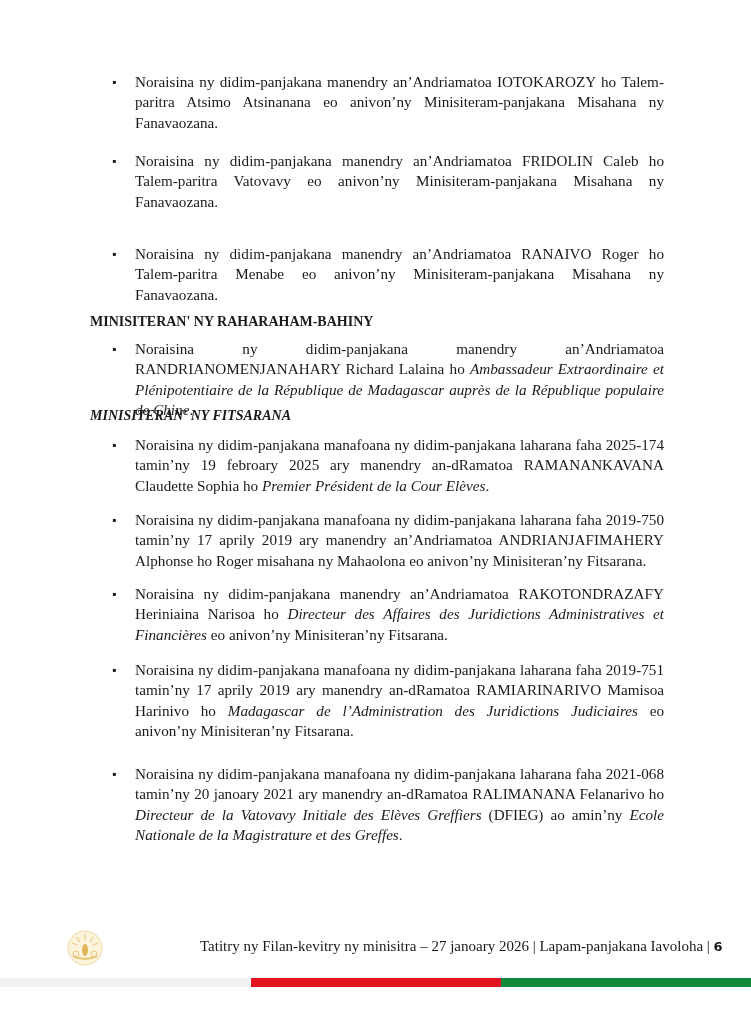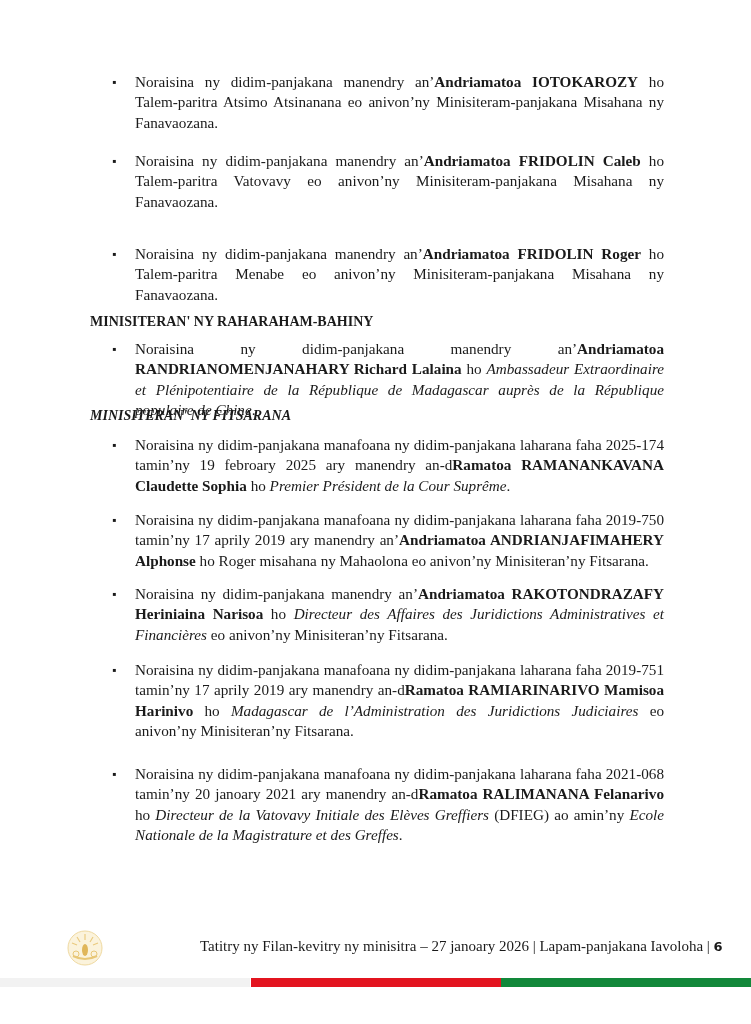--- a/index.html
+++ b/index.html
@@ -11,21 +11,21 @@
   }
   .page { position: absolute; left: 0; top: 0; width: 751px; height: 1024px; }
   .item {
     position: absolute; left: 135px; width: 529px;
     font-size: 15.2px; line-height: 20.4px;
     text-align: justify;
   }
   .item .bullet {
     position: absolute; left: -23px; top: 0; font-size: 12px; line-height: 20.4px;
   }
-  .item b { font-weight: bold; }
+  .item b { font-weight: normal; }
   .item i { font-style: italic; }
   .heading {
     position: absolute; left: 90px; font-weight: bold; font-size: 14px; line-height: 20px;
     letter-spacing: 0px;
   }
   .footer-text {
     position: absolute; left: 200px; top: 936px; width: 490px;
     font-size: 15px; line-height: 20px; white-space: nowrap; text-align: right;
   }
   .footer-text .pnum { font-family: "DejaVu Sans", "Liberation Sans", sans-serif; font-weight: bold; font-size: 13px; }
@@ -45,35 +45,35 @@
     <span>Noraisina ny didim-panjakana manendry an’</span><b>Andriamatoa IOTOKAROZY</b><span> ho Talem-paritra Atsimo Atsinanana eo anivon’ny Minisiteram-panjakana Misahana ny Fanavaozana.</span>
   </div>
 
   <div class="item" style="top:151px;">
     <span class="bullet">▪</span>
     <span>Noraisina ny didim-panjakana manendry an’</span><b>Andriamatoa FRIDOLIN Caleb</b><span> ho Talem-paritra Vatovavy eo anivon’ny Minisiteram-panjakana Misahana ny Fanavaozana.</span>
   </div>
 
   <div class="item" style="top:244px;">
     <span class="bullet">▪</span>
-    <span>Noraisina ny didim-panjakana manendry an’</span><b>Andriamatoa FRIDOLIN Roger</b><span> ho Talem-paritra Menabe eo anivon’ny Minisiteram-panjakana Misahana ny Fanavaozana.</span>
+    <span>Noraisina ny didim-panjakana manendry an’</span><b>Andriamatoa RANAIVO Roger</b><span> ho Talem-paritra Menabe eo anivon’ny Minisiteram-panjakana Misahana ny Fanavaozana.</span>
   </div>
 
   <div class="heading" style="top:312px;">MINISITERAN' NY RAHARAHAM-BAHINY</div>
 
   <div class="item" style="top:339px;">
     <span class="bullet">▪</span>
     <span>Noraisina ny didim-panjakana manendry an’</span><b>Andriamatoa RANDRIANOMENJANAHARY Richard Lalaina</b><span> ho </span><i>Ambassadeur Extraordinaire et Plénipotentiaire de la République de Madagascar auprès de la République populaire de Chine</i><span>.</span>
   </div>
 
   <div class="heading" style="top:406px;font-style:italic;">MINISITERAN' NY FITSARANA</div>
 
   <div class="item" style="top:435px;">
     <span class="bullet">▪</span>
-    <span>Noraisina ny didim-panjakana manafoana ny didim-panjakana laharana faha 2025-174 tamin’ny 19 febroary 2025 ary manendry an-d</span><b>Ramatoa RAMANANKAVANA Claudette Sophia</b><span> ho </span><i>Premier Président de la Cour Suprême</i><span>.</span>
+    <span>Noraisina ny didim-panjakana manafoana ny didim-panjakana laharana faha 2025-174 tamin’ny 19 febroary 2025 ary manendry an-d</span><b>Ramatoa RAMANANKAVANA Claudette Sophia</b><span> ho </span><i>Premier Président de la Cour Elèves</i><span>.</span>
   </div>
 
   <div class="item" style="top:510px;">
     <span class="bullet">▪</span>
     <span>Noraisina ny didim-panjakana manafoana ny didim-panjakana laharana faha 2019-750 tamin’ny 17 aprily 2019 ary manendry an’</span><b>Andriamatoa ANDRIANJAFIMAHERY Alphonse</b><span> ho Roger misahana ny Mahaolona eo anivon’ny Minisiteran’ny Fitsarana.</span>
   </div>
 
   <div class="item" style="top:584px;">
     <span class="bullet">▪</span>
     <span>Noraisina ny didim-panjakana manendry an’</span><b>Andriamatoa RAKOTONDRAZAFY Heriniaina Narisoa</b><span> ho </span><i>Directeur des Affaires des Juridictions Administratives et Financières</i><span> eo anivon’ny Minisiteran’ny Fitsarana.</span>

